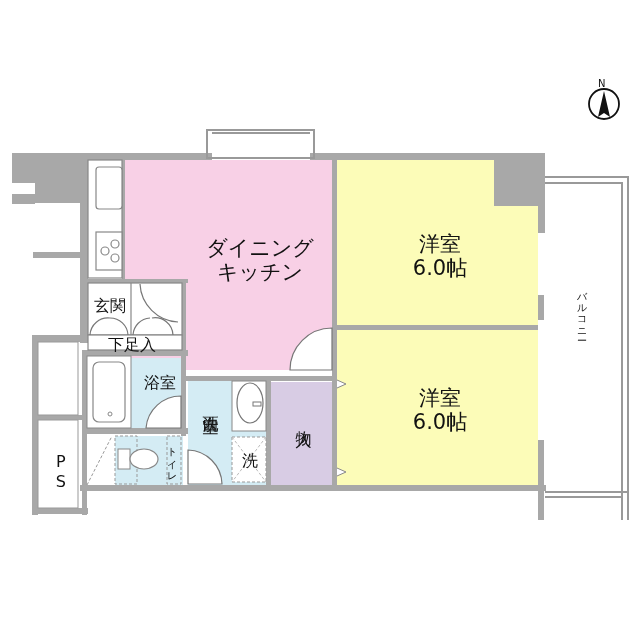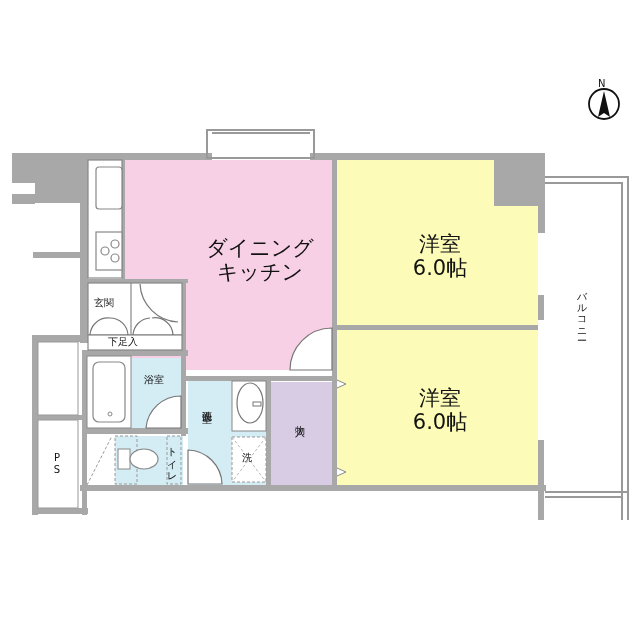--- a/index.html
+++ b/index.html
@@ -1,21 +1,21 @@
 <!DOCTYPE html>
 <html><head>
 <meta charset="utf-8">
 <style>
   html, body { margin: 0; padding: 0; background: #ffffff; }
   body { width: 640px; height: 640px; position: relative; overflow: hidden;
          font-family: "DejaVu Sans", "Liberation Sans", sans-serif; }
   svg { position: absolute; left: 0; top: 0; }
   .lbl { position: absolute; color: #111; text-align: center; line-height: 1.15; white-space: nowrap; }
   .big { font-size: 21px; }
-  .sm { font-size: 10px; }
+  .sm { font-size: 16px; }
   .vert { writing-mode: vertical-rl; text-orientation: upright; letter-spacing: 1px; }
 </style>
 </head>
 <body>
 
 <svg width="640" height="640" viewBox="0 0 640 640">
 
   <rect x="125" y="160" width="207" height="210" fill="#f8d0e6"></rect>
   <rect x="185" y="320" width="147" height="50" fill="#f8d0e6"></rect>
   <path d="M336,160 H494 V206 H538 V325 H336 Z" fill="#fcfcb8"></path>

